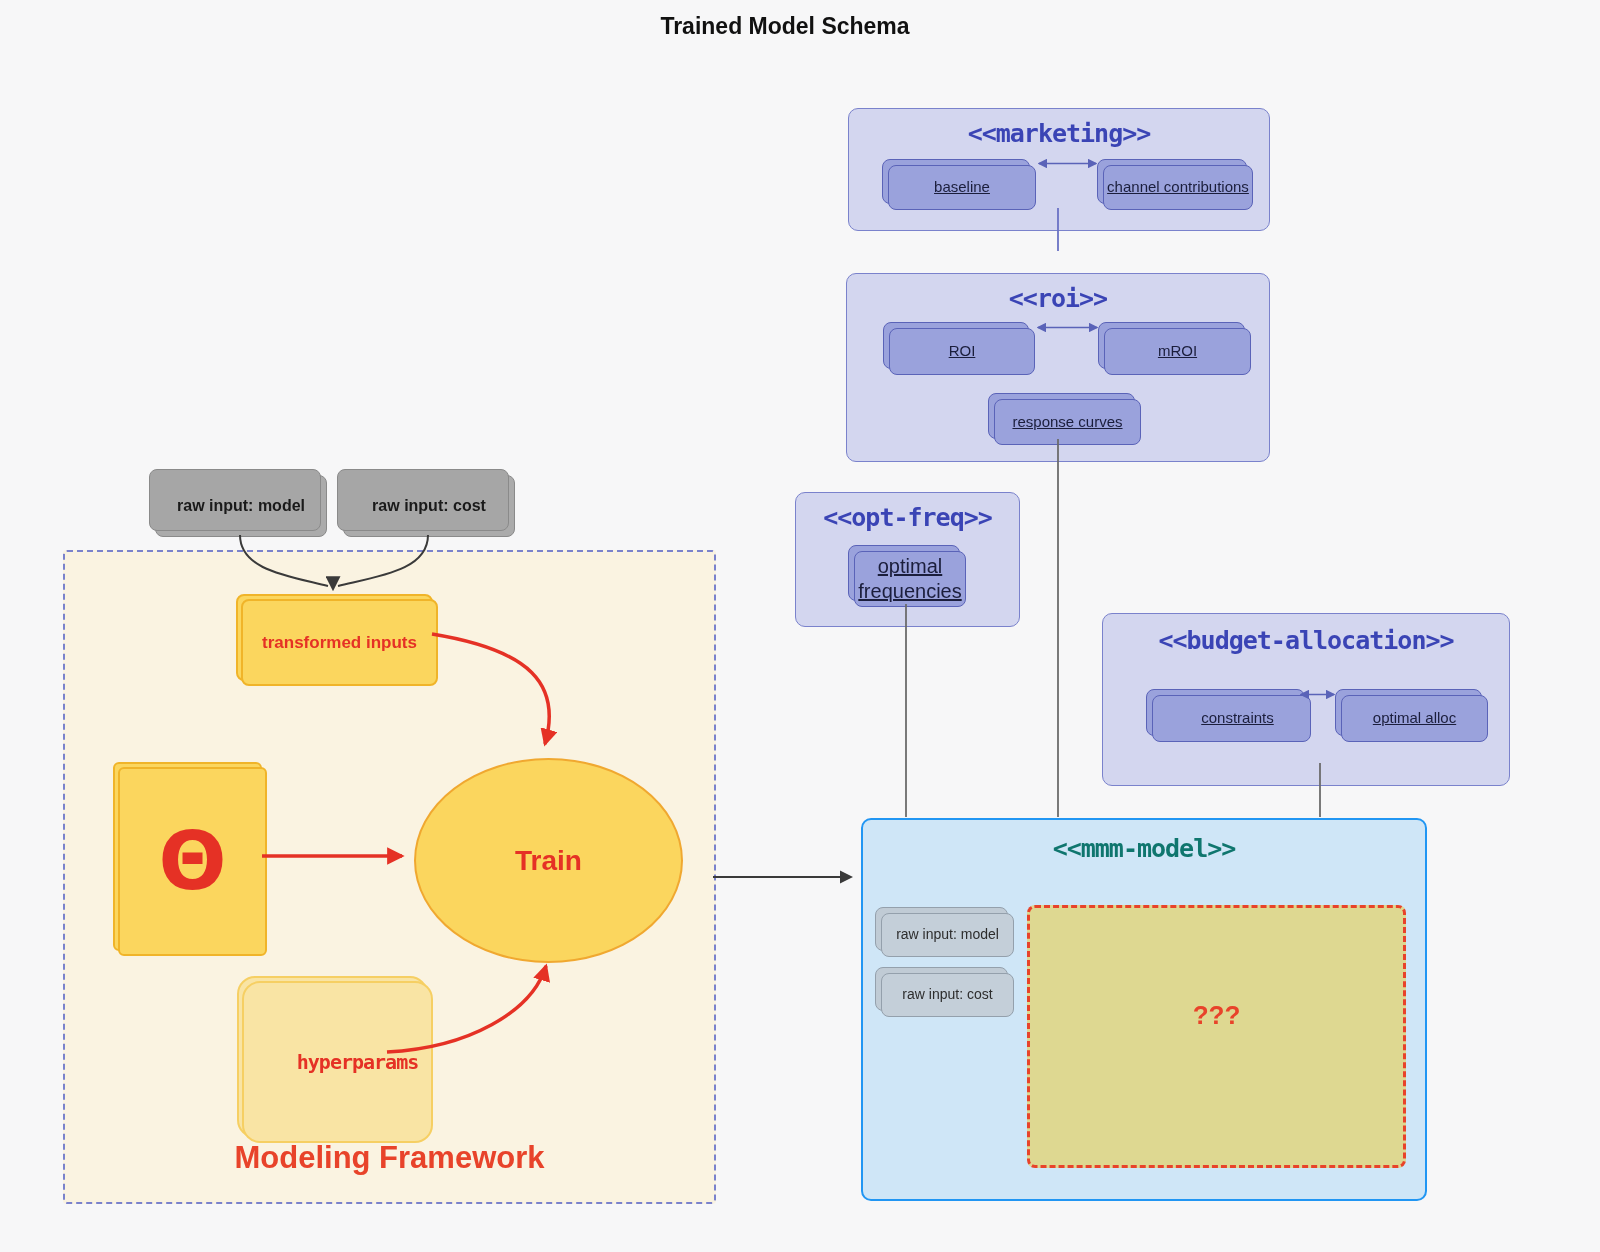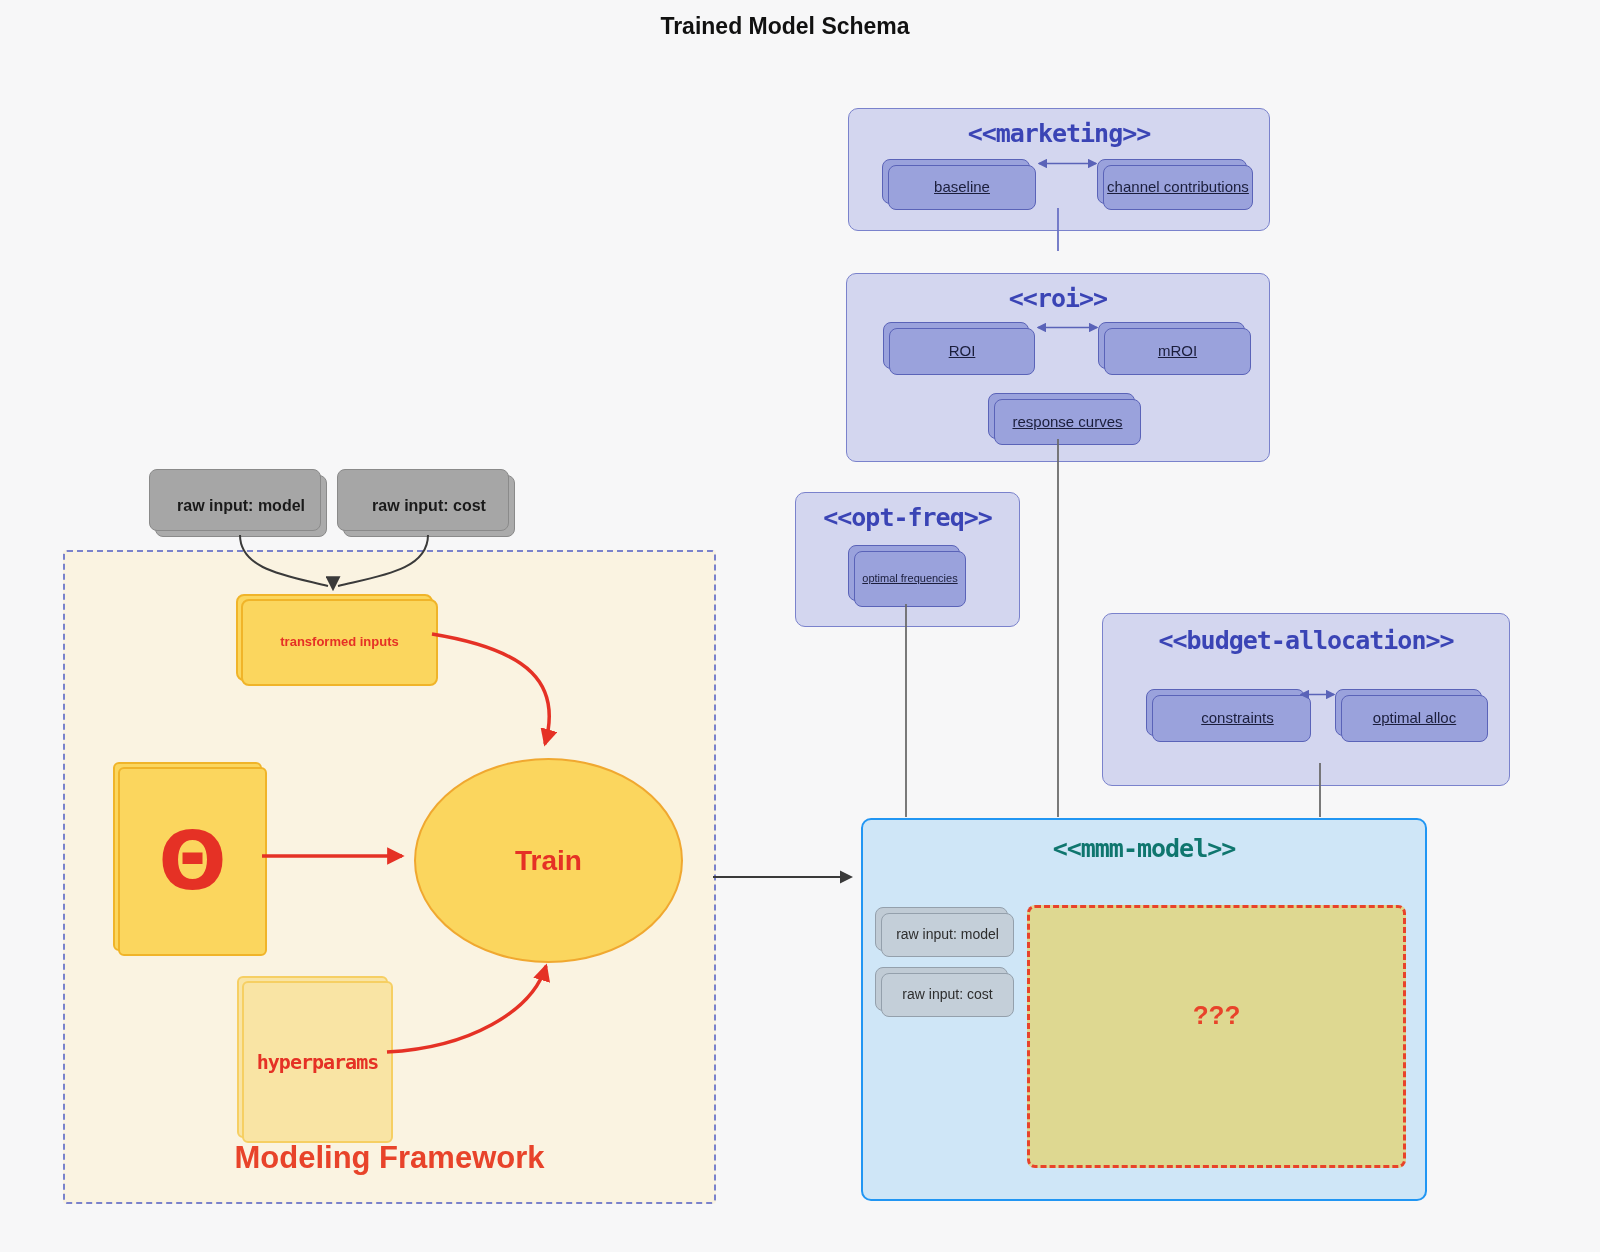--- a/index.html
+++ b/index.html
@@ -46,21 +46,21 @@
     background:#9aa2dc; border:1.5px solid #5a63b8; color:#1b1e3c; font-size:15px;text-decoration:underline;}
   .n-gray{--sf:#a6a6a6; --sb:1.5px solid #8a8a8a;
     background:#ababab; border:1.5px solid #8a8a8a; color:#1a1a1a;
     font-weight:bold; font-size:16px; z-index:3;}
   .n-bgray{--sf:#c0cbd5; --sb:1.5px solid #94a0ac;
     background:#c4cfd9; border:1.5px solid #94a0ac; color:#2d2d2d; font-size:14px;}
   .n-yellow{--sf:#fbd65e; --sb:2px solid #f0b429;
     background:#fbd65e; border:2px solid #f0b429;}
   .n-yellow-light{--sf:#f9e4a4; --sb:2px solid #f6cf63;
     background:#f9e4a4; border:2px solid #f6cf63;}
-  .transformed-label{font-size:13px; font-weight:bold; color:#e53125;}
+  .transformed-label{font-size:17px; font-weight:bold; color:#e53125;}
   .theta-glyph{font-family:"DejaVu Sans", sans-serif; font-size:80px; font-weight:bold; color:#e53125;}
   .train{
     position:absolute; display:flex; align-items:center; justify-content:center;
     background:#fbd65e; border:2px solid #f0a830; border-radius:50%;
     font-size:28px; font-weight:bold; color:#e53125;
   }
   .hyper-label{font-family:"DejaVu Sans Mono", monospace; font-size:20px; font-weight:bold; color:#e53125; letter-spacing:-1px;}
   
   .model-box{
     position:absolute; left:164px; top:85px; width:373px; height:257px;
@@ -110,21 +110,21 @@
     <div class="node n-purple stack" style="left:257px; top:54px; width:145px; height:45px;">
       <span>mROI</span>
     </div>
     <div class="node n-purple stack" style="left:147px; top:125px; width:145px; height:44px;">
       <span>response curves</span>
     </div>
   </div>
 
   <div class="container c-purple" style="left:795px; top:470px; width:223px; height:133px;">
     <div class="c-title" style="top:10px;">&lt;&lt;opt-freq&gt;&gt;</div>
-    <div class="node n-purple stack" style="left:58px; top:58px; width:110px; height:54px; font-size:11px;">
+    <div class="node n-purple stack" style="left:58px; top:58px; width:110px; height:54px; font-size:20px;">
       <span>optimal frequencies</span>
     </div>
   </div>
 
   <div class="container c-purple" style="left:1102px; top:591px; width:406px; height:171px;">
     <div class="c-title" style="top:12px;">&lt;&lt;budget-allocation&gt;&gt;</div>
     <div class="node n-purple stack" style="left:49px; top:81px; width:145px; height:45px;padding-left:12px;">
       <span>constraints</span>
     </div>
     <div class="node n-purple stack" style="left:238px; top:81px; width:145px; height:45px;">
@@ -148,21 +148,21 @@
   <div class="framework">
     <div class="node n-yellow stack" style="left:176px; top:47px; width:193px; height:83px;">
       <span class="transformed-label">transformed inputs</span>
     </div>
     <div class="node n-yellow stack" style="left:53px; top:215px; width:145px; height:185px; border-radius:6px;">
       <span class="theta-glyph">Θ</span>
     </div>
     <div class="train" style="left:349px; top:206px; width:265px; height:201px;">
       <span>Train</span>
     </div>
-    <div class="node n-yellow-light stack" style="left:177px; top:429px; width:147px; height:158px; border-radius:6px;">
+    <div class="node n-yellow-light stack" style="left:177px; top:429px; width:147px; height:158px; border-radius:18px;padding-left:40px;">
       <span class="hyper-label">hyperparams</span>
     </div>
     <div class="fw-label">Modeling Framework</div>
   </div>
 
   <svg class="edges" width="1600" height="1252" viewBox="0 0 1600 1252">
     <defs>
       <marker id="ah-dark" viewBox="0 0 10 10" refX="8.5" refY="5" markerWidth="7.5" markerHeight="7.5" orient="auto-start-reverse">
         <path d="M0,0 L10,5 L0,10 z" fill="#3a3a3a"></path>
       </marker>

